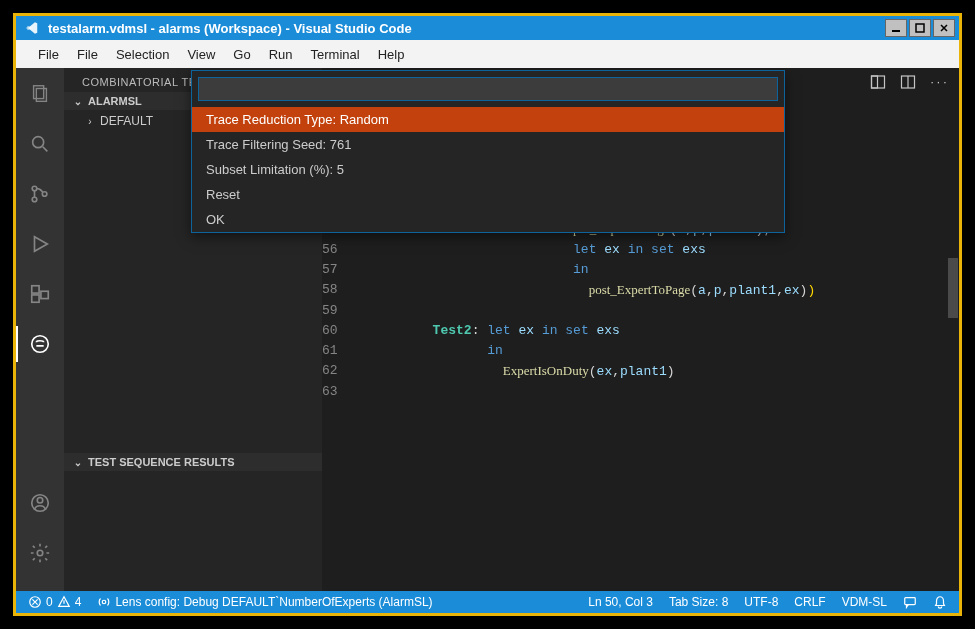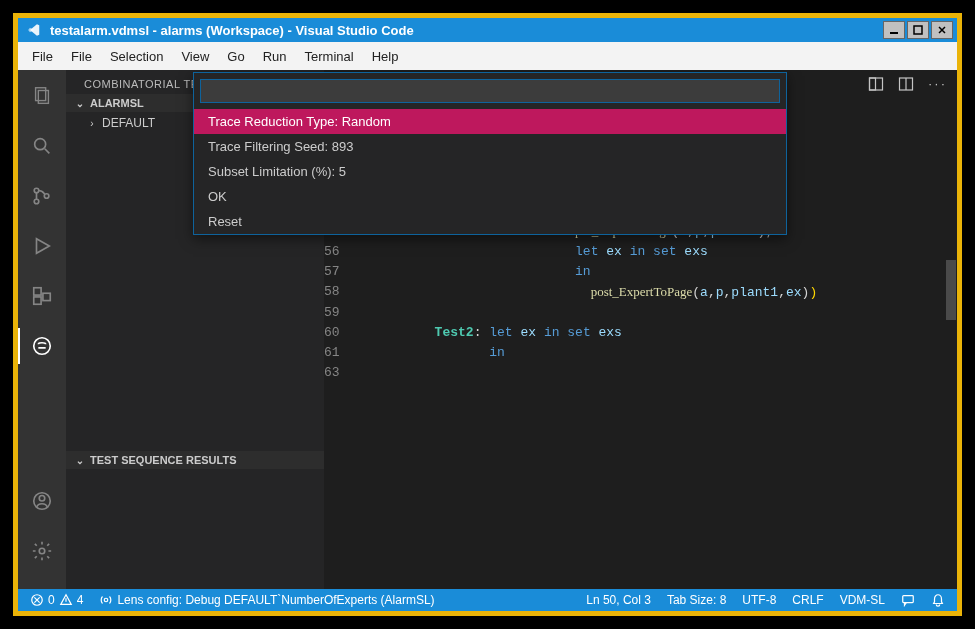--- a/index.html
+++ b/index.html
@@ -9,21 +9,21 @@
       width: 975px;
       height: 629px;
       overflow: hidden;
       font-size: 13px;
     }
     .window {
       position: absolute;
       top: 13px; left: 13px;
       width: 949px; height: 603px;
       background: #1e1e1e;
-      border: 5px solid #eab308;
+      border: 3px solid #eab308;
       display: flex;
       flex-direction: column;
     }
     .titlebar {
       height: 24px;
       background: #1a8cd8;
       display: flex;
       align-items: center;
       color: #fff;
       font-size: 13px;
@@ -43,21 +43,21 @@
       display: flex; align-items:center; justify-content:center;
       color: #000;
       font-size: 11px;
       font-family: monospace;
     }
     .menubar {
       height: 28px;
       background: #f3f3f3;
       display: flex;
       align-items: center;
-      padding: 0 6px;
+      padding: 0 14px;
       gap: 2px;
       color: #222;
     }
     .menu-item { padding: 4px 8px; cursor: default; }
     .body {
       flex: 1;
       display: flex;
       background: #252526;
       position: relative;
       overflow: hidden;
@@ -159,21 +159,21 @@
       height: 24px;
       background: #3c3c3c;
       border: 1px solid #0e639c;
       color: #ccc;
       padding: 0 6px;
       outline:none;
       font-size:13px;
     }
     .qi-list { }
     .qi-item { padding: 5px 14px; color:#ccc; font-size:13px; }
-    .qi-item.sel { background: #be185d; color:#fff; }
+    .qi-item.sel { background: #c2410c; color:#fff; }
     .statusbar {
       height: 22px;
       background: #1a8cd8;
       display:flex;
       align-items:center;
       color:#fff;
       font-size:12px;
       padding: 0 8px;
       gap: 8px;
     }
@@ -358,34 +358,38 @@
           </div>
           <div class="code-line">
             <span class="gutter">60</span>
             <span style="white-space: pre;"><span>       </span><span class="tok-id">Test2</span><span class="tok-paren">: </span><span class="tok-kw2">let</span><span> </span><span class="tok-var">ex</span><span> </span><span class="tok-kw2">in</span><span> </span><span class="tok-kw2">set</span><span> </span><span class="tok-var">exs</span></span>
           </div>
           <div class="code-line">
             <span class="gutter">61</span>
             <span style="white-space: pre;"><span>              </span><span class="tok-kw2">in</span></span>
           </div>
           <div class="code-line">
+            <span class="gutter">62</span>
+            <span style="white-space: pre;"><span>                </span><span class="tok-fn">ExpertIsOnDuty</span><span class="tok-paren">(</span><span class="tok-var">ex</span><span class="tok-paren">,</span><span class="tok-var">plant1</span><span class="tok-paren">)</span></span>
+          </div>
+          <div class="code-line">
             <span class="gutter">63</span>
             <span style="white-space: pre;"></span>
           </div>
         </div>
     </div>
 
     <div class="quickinput">
       <input type="text" value="" style="">
       <div class="qi-list">
         <div class="qi-item sel">Trace Reduction Type: Random</div>
-        <div class="qi-item">Trace Filtering Seed: 893</div>
+        <div class="qi-item">Trace Filtering Seed: 761</div>
         <div class="qi-item">Subset Limitation (%): 5</div>
+        <div class="qi-item">Reset</div>
         <div class="qi-item">OK</div>
-        <div class="qi-item">Reset</div>
       </div>
     </div>
 
   </div>
 
   <div class="statusbar">
     <span class="sb-item">
       <svg width="14" height="14" viewBox="0 0 16 16" fill="none" stroke="#fff" stroke-width="1.4">
           <circle cx="8" cy="8" r="6"></circle>
           <path d="M5 5l6 6M11 5l-6 6"></path>

